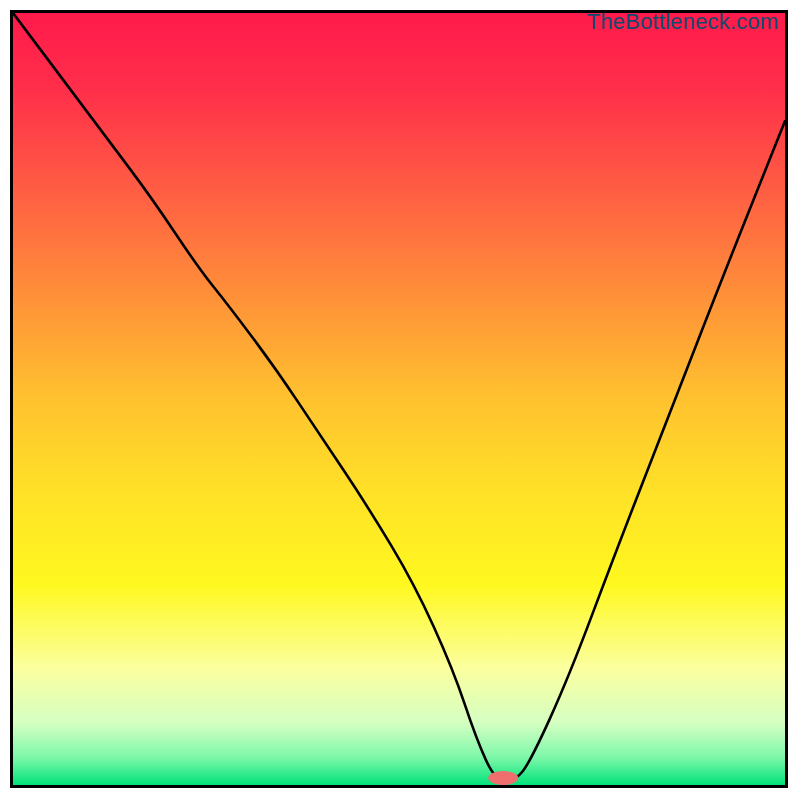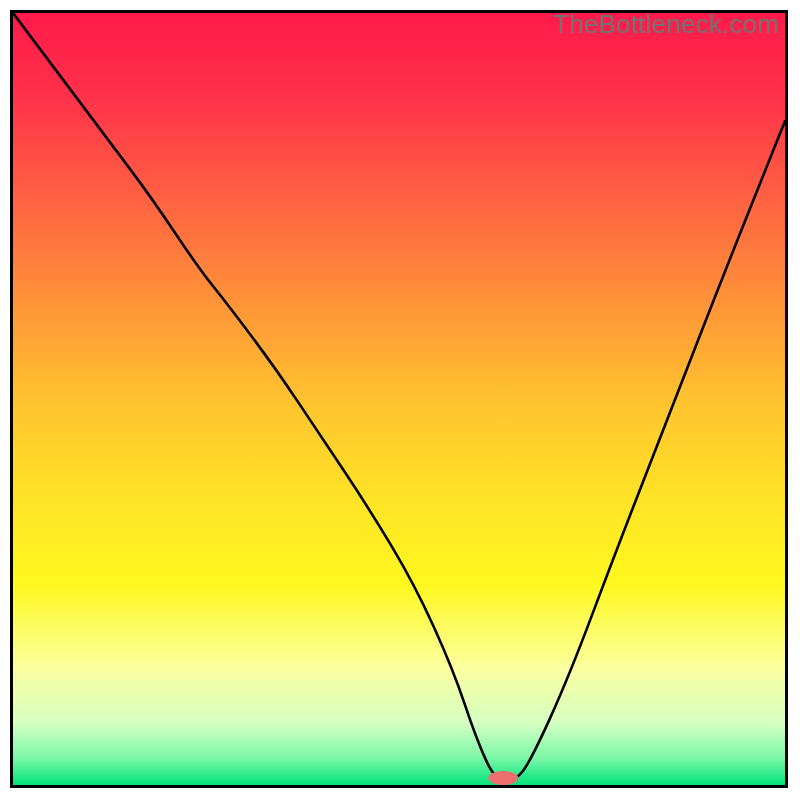--- a/index.html
+++ b/index.html
@@ -25,22 +25,22 @@
     left: 0;
     top: 0;
     width: 100%;
     height: 100%;
     overflow: hidden;
   }
   .watermark {
     position: absolute;
     top: -4px;
     right: 6px;
-    color: #737373;
-    font-size: 26px;
+    color: #0c4a6e;
+    font-size: 22px;
     font-weight: 400;
     letter-spacing: 0.2px;
   }
   svg {
     display: block;
   }
 </style>
 </head>
 <body>
 

